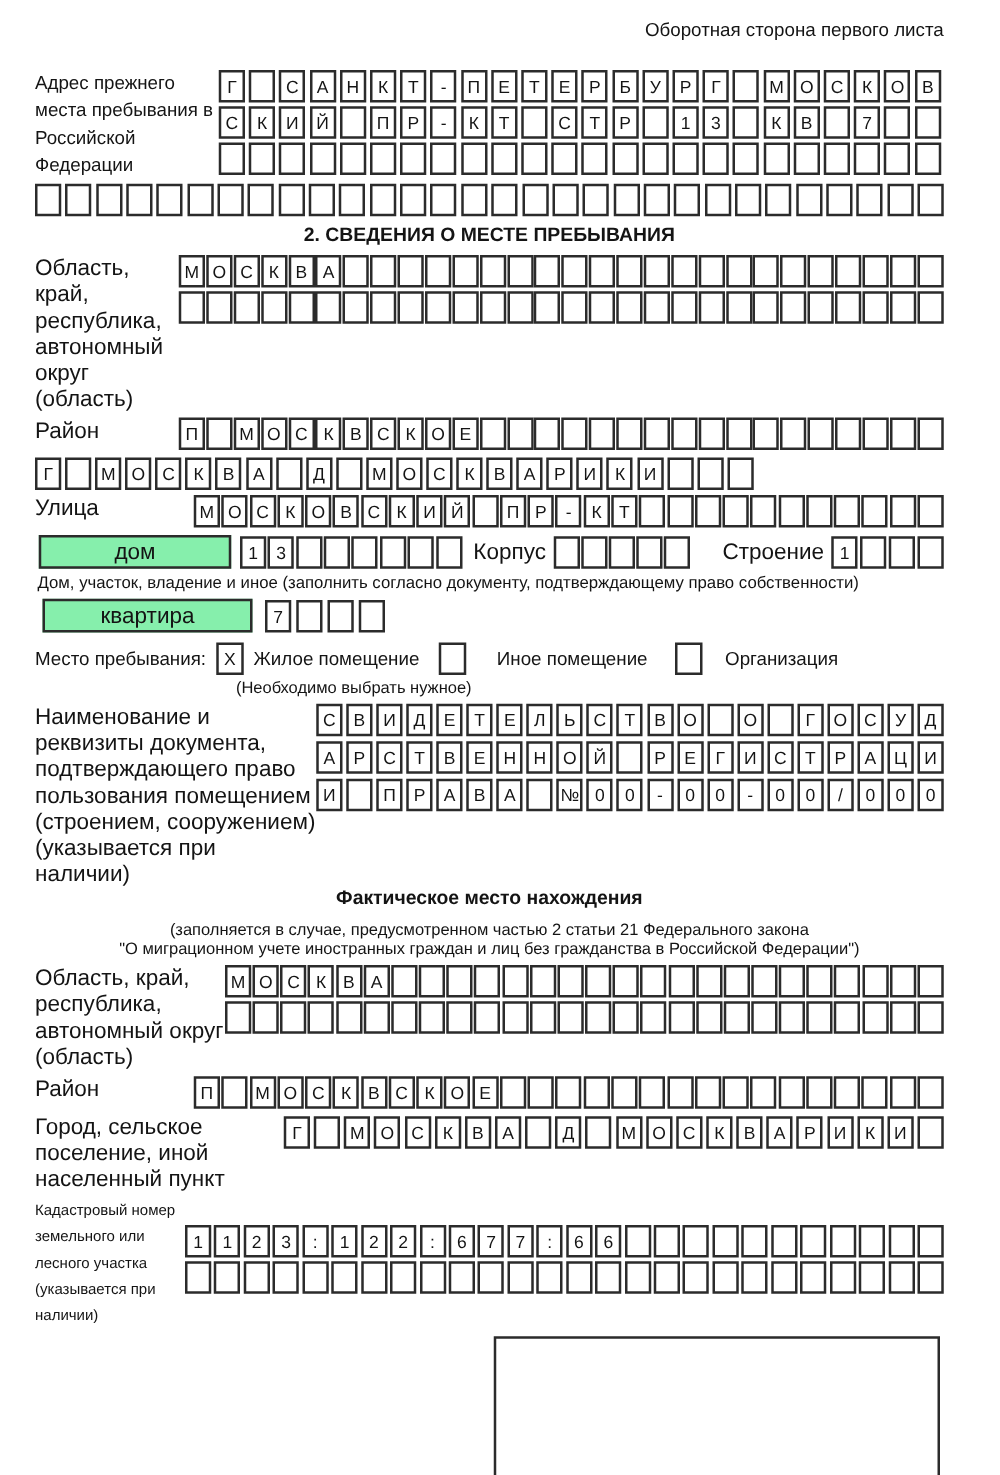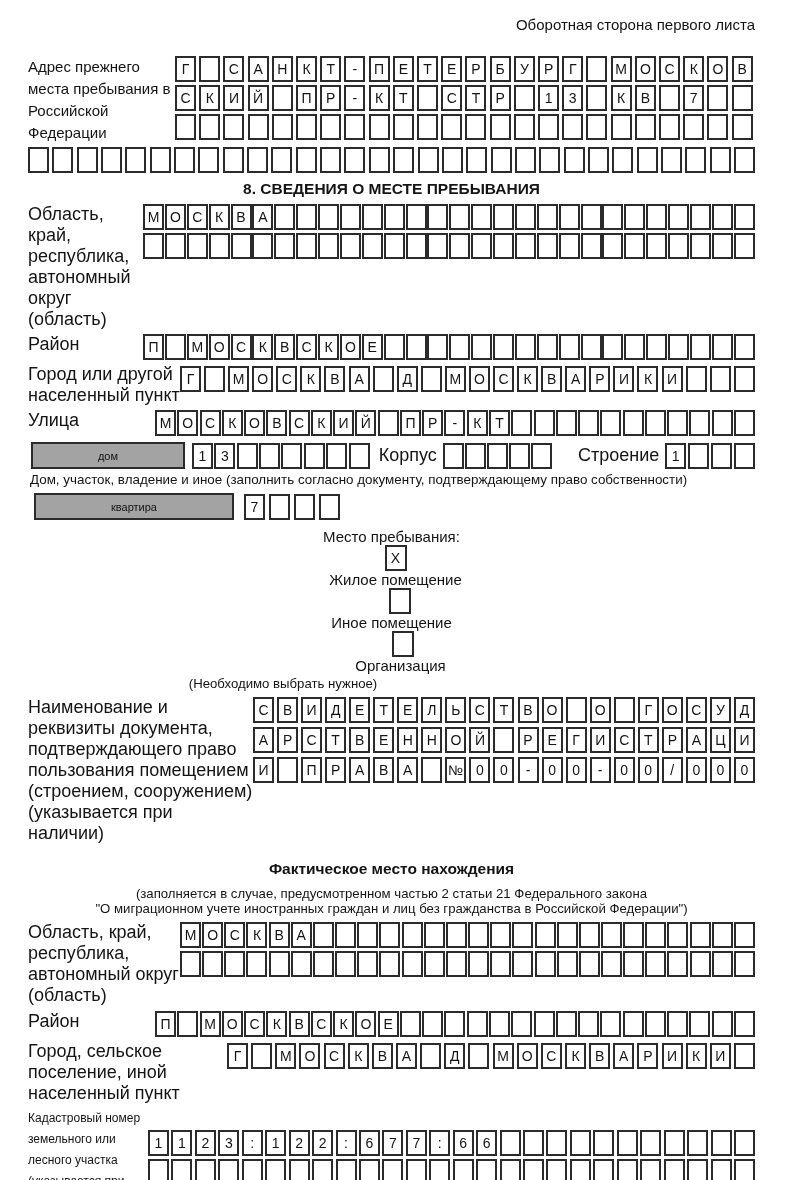--- a/index.html
+++ b/index.html
@@ -23,24 +23,24 @@
   .lw147{flex:0 0 147px;width:147px}.lw115{flex:0 0 115px;width:115px}
   .lw152{flex:0 0 152px;width:152px}.lw127{flex:0 0 127px;width:127px}
   .lw225{flex:0 0 225px;width:225px}.lw199{flex:0 0 199px;width:199px}
   .lw120{flex:0 0 120px;width:120px}
 
   .note{ text-align:center;font-size:13.2px;}
   .sechead{text-align:center;font-weight:bold;font-size:15.5px;}
   .caption{font-size:13.4px;margin:3px 0 6px 2px;}
 
   .widebox{box-sizing:border-box;border:2px solid #2b2b2b;height:27px;display:flex;
-           align-items:center;justify-content:center;font-size:11px;background:#a3a3a3;}
+           align-items:center;justify-content:center;font-size:18px;background:#86efac;}
   .chk{box-sizing:border-box;width:22px;height:26px;border:2px solid #2b2b2b;display:flex;
        align-items:center;justify-content:center;font-size:14px;}
-  .stayrow{display:flex;align-items:center;font-size:15px;margin-top:8px;flex-direction:column;}
+  .stayrow{display:flex;align-items:center;font-size:15px;margin-top:8px;}
   .stamPbox{box-sizing:border-box;border:2px solid #2b2b2b;width:357px;height:177px;margin-left:367px;background:#fff;}
 </style>
 </head>
 <body>
 
 <div class="page">
   <div class="inner">
 
     <div class="hdr">Оборотная сторона первого листа</div>
 
@@ -153,21 +153,21 @@
         <div class="cell"></div>
         <div class="cell"></div>
         <div class="cell"></div>
         <div class="cell"></div>
         <div class="cell"></div>
         <div class="cell"></div>
         <div class="cell"></div>
         <div class="cell"></div>
       </div>
 
-    <div class="sechead" style="margin-top:7px">8. СВЕДЕНИЯ О МЕСТЕ ПРЕБЫВАНИЯ</div>
+    <div class="sechead" style="margin-top:7px">2. СВЕДЕНИЯ О МЕСТЕ ПРЕБЫВАНИЯ</div>
 
     <div class="field" style="margin-top:6px">
       <div class="flabel lw115">Область, край, республика, автономный округ (область)</div>
       <div class="cellcol">
         <div class="cellrow w612">
             <div class="cell">М</div>
             <div class="cell">О</div>
             <div class="cell">С</div>
             <div class="cell">К</div>
             <div class="cell">В</div>
@@ -256,21 +256,20 @@
           <div class="cell"></div>
           <div class="cell"></div>
           <div class="cell"></div>
           <div class="cell"></div>
           <div class="cell"></div>
           <div class="cell"></div>
         </div>
     </div>
 
     <div class="field" style="margin-top:4px">
-      <div class="flabel lw152">Город или другой населенный пункт</div>
       <div class="cellrow w575" style="margin-top:2px">
           <div class="cell">Г</div>
           <div class="cell"></div>
           <div class="cell">М</div>
           <div class="cell">О</div>
           <div class="cell">С</div>
           <div class="cell">К</div>
           <div class="cell">В</div>
           <div class="cell">А</div>
           <div class="cell"></div>
@@ -349,35 +348,35 @@
       <div class="cellrow cw97">
           <div class="cell">1</div>
           <div class="cell"></div>
           <div class="cell"></div>
           <div class="cell"></div>
         </div>
     </div>
     <div class="caption">Дом, участок, владение и иное (заполнить согласно документу, подтверждающему право собственности)</div>
 
     <div style="display:flex;align-items:center;margin-left:6px">
-      <div class="widebox" style="width:200px">квартира</div>
+      <div class="widebox" style="width:168px">квартира</div>
       <div class="cellrow cw96" style="margin-left:10px">
           <div class="cell">7</div>
           <div class="cell"></div>
           <div class="cell"></div>
           <div class="cell"></div>
         </div>
     </div>
 
     <div class="stayrow">
       <span>Место пребывания:</span>
       <span class="chk" style="margin-left:8px">X</span>
       <span style="margin-left:8px">Жилое помещение</span>
       <span class="chk" style="margin-left:16px"></span>
-      <span style="margin-left:0">Иное помещение</span>
+      <span style="margin-left:24px">Иное помещение</span>
       <span class="chk" style="margin-left:22px"></span>
       <span style="margin-left:18px">Организация</span>
     </div>
     <div class="note" style="width:300px;margin-left:105px;margin-top:2px">(Необходимо выбрать нужное)</div>
 
     <div class="field" style="margin-top:6px">
       <div class="flabel lw225">Наименование и реквизиты документа, подтверждающего право пользования помещением (строением, сооружением) (указывается при наличии)</div>
       <div class="cellcol" style="gap:4px">
         <div class="cellrow w502">
             <div class="cell">С</div>
@@ -444,21 +443,21 @@
             <div class="cell">0</div>
             <div class="cell">0</div>
             <div class="cell">/</div>
             <div class="cell">0</div>
             <div class="cell">0</div>
             <div class="cell">0</div>
           </div>
       </div>
     </div>
 
-    <div class="sechead" style="margin-top:16px">Фактическое место нахождения</div>
+    <div class="sechead" style="">Фактическое место нахождения</div>
     <div class="note" style="margin-top:8px">(заполняется в случае, предусмотренном частью 2 статьи 21 Федерального закона</div>
     <div class="note">"О миграционном учете иностранных граждан и лиц без гражданства в Российской Федерации")</div>
 
     <div class="field" style="margin-top:6px">
       <div class="flabel lw152">Область, край, республика, автономный округ (область)</div>
       <div class="cellcol">
         <div class="cellrow w575">
             <div class="cell">М</div>
             <div class="cell">О</div>
             <div class="cell">С</div>

